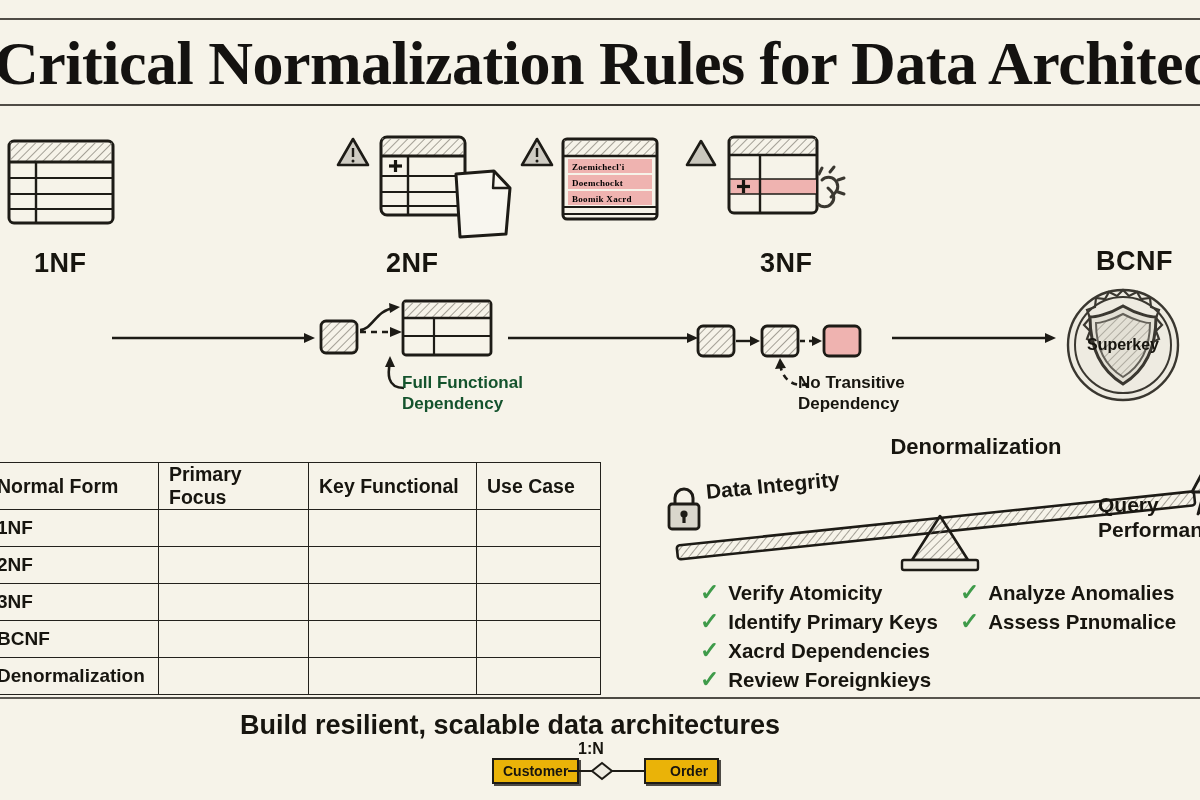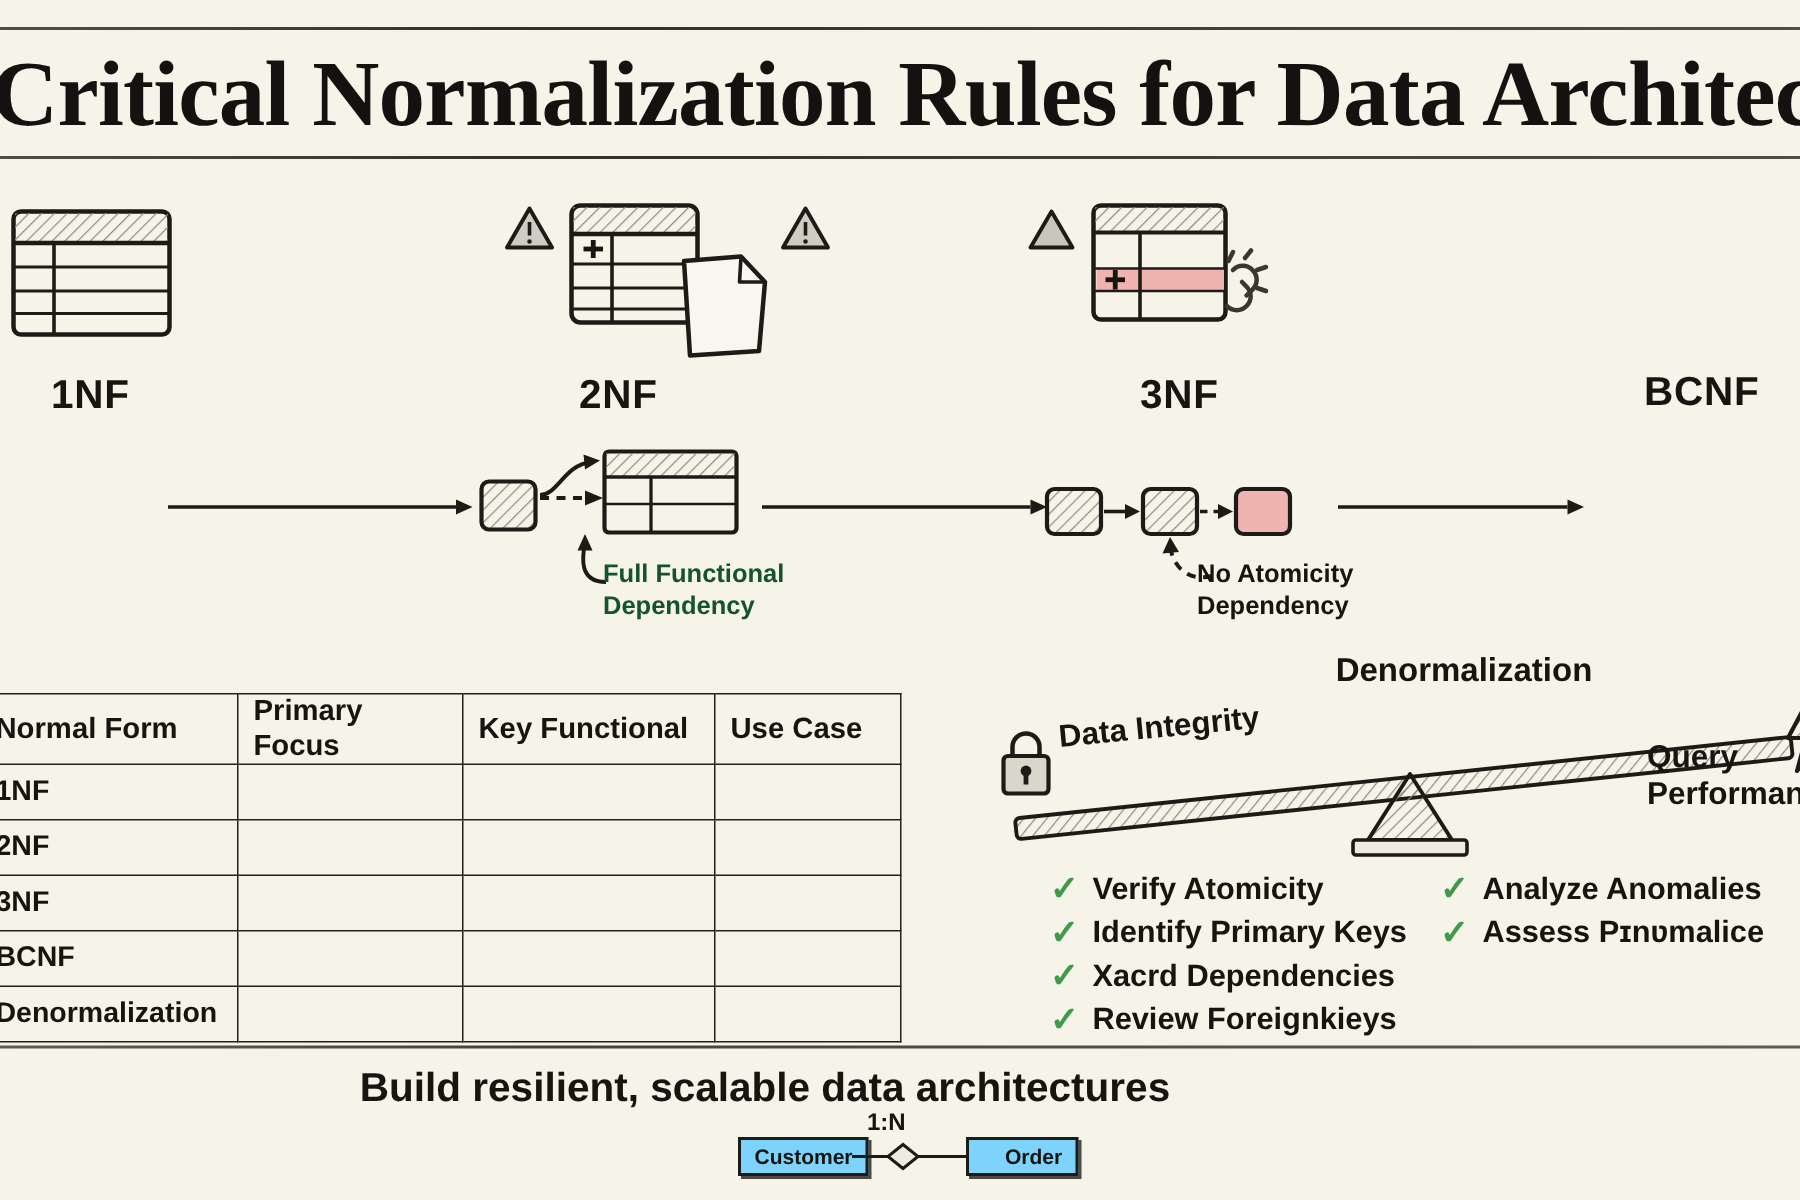--- a/index.html
+++ b/index.html
@@ -64,21 +64,21 @@
   .checklist{position:absolute;top:578px;font-size:20.5px;font-weight:700;color:#17150f;}
   .checklist.col-a{left:700px;}
   .checklist.col-b{left:960px;}
   .check-item{display:flex;align-items:center;gap:9px;height:29px;white-space:nowrap;}
   .tick{color:#3f9b4a;font-size:23px;font-weight:700;line-height:1;}
 
   
   .tagline{position:absolute;top:710px;left:0;width:1020px;text-align:center;
            font-weight:700;font-size:27px;color:#17150f;}
   .er{position:absolute;top:752px;left:0;width:1200px;height:40px;}
-  .er-box{position:absolute;border:2px solid #1d1b16;background:#7dd3fc;
+  .er-box{position:absolute;border:2px solid #1d1b16;background:#eab308;
           font-size:14px;font-weight:700;color:#17150f;
           padding:3px 9px;box-shadow:2px 2px 0 rgba(20,18,14,.75);}
   .er-card{position:absolute;font-size:16px;font-weight:700;color:#17150f;}
 
   
   .ptxt{font-family:"Liberation Serif", serif;font-size:9px;font-weight:700;
         color:#2a2722;letter-spacing:.3px;}
 </style>
 </head>
 <body>
@@ -134,20 +134,35 @@
       <path d="M42 3 L41 20 L58 20" fill="none" stroke="#1d1b16" stroke-width="2.4" stroke-linejoin="round"></path>
     </svg>
   </div>
   <div class="nf-label" style="left:386px;top:248px;">2NF</div>
 
   <div class="sketch" style="left:520px;top:136px;">
     <svg width="34" height="32" viewBox="0 0 34 32">
       <path d="M17 3 L32 29 L2 29 Z" fill="#cfccc3" stroke="#1d1b16" stroke-width="2.6" stroke-linejoin="round"></path>
       <line x1="17" y1="12" x2="17" y2="21" stroke="#1d1b16" stroke-width="2.4"></line>
       <circle cx="17" cy="25" r="1.5" fill="#1d1b16"></circle>
+    </svg>
+  </div>
+  <div class="sketch" style="left:560px;top:136px;">
+    <svg width="100" height="86" viewBox="0 0 100 86">
+      <rect x="3" y="3" width="94" height="80" rx="4" fill="#f6f3e9" stroke="#1d1b16" stroke-width="3"></rect>
+      <rect x="4" y="4" width="92" height="16" fill="url(#hatch)"></rect>
+      <line x1="4" y1="20" x2="96" y2="20" stroke="#1d1b16" stroke-width="2.6"></line>
+      <rect x="8" y="23" width="84" height="14" fill="#efb3b0"></rect>
+      <rect x="8" y="39" width="84" height="14" fill="#efb3b0"></rect>
+      <rect x="8" y="55" width="84" height="14" fill="#efb3b0"></rect>
+      <line x1="4" y1="71" x2="96" y2="71" stroke="#1d1b16" stroke-width="2"></line>
+      <line x1="4" y1="78" x2="96" y2="78" stroke="#1d1b16" stroke-width="2"></line>
+      <text class="ptxt" x="12" y="34">Zoemichecl'i</text>
+      <text class="ptxt" x="12" y="50">Doemchockt</text>
+      <text class="ptxt" x="12" y="66">Boomik Xacrd</text>
     </svg>
   </div>
 
   <div class="sketch" style="left:684px;top:138px;">
     <svg width="34" height="30" viewBox="0 0 34 30">
       <path d="M17 3 L31 27 L3 27 Z" fill="#c9c6bc" stroke="#1d1b16" stroke-width="2.6" stroke-linejoin="round"></path>
     </svg>
   </div>
   <div class="sketch" style="left:726px;top:134px;">
     <svg width="120" height="96" viewBox="0 0 120 96">
@@ -233,31 +248,47 @@
       <rect x="128" y="6" width="36" height="30" rx="5" fill="#efb3b0" stroke="#1d1b16" stroke-width="2.8"></rect>
     </svg>
   </div>
   <div class="sketch" style="left:770px;top:354px;">
     <svg width="48" height="38" viewBox="0 0 48 38">
       <path d="M38 30 C22 34 12 24 10 10" fill="none" stroke="#1d1b16" stroke-width="2.6" stroke-dasharray="6 5"></path>
       <path d="M5 15 L10 4 L16 14 Z" fill="#1d1b16"></path>
     </svg>
   </div>
   <div style="position:absolute;left:798px;top:372px;width:190px;font-weight:700;font-size:17px;line-height:21px;color:#17150f;">
-    <div>No Atomicity</div>
+    <div>No Transitive</div>
     <div>Dependency</div>
   </div>
 
   <div class="sketch" style="left:892px;top:330px;">
     <svg width="166" height="16" viewBox="0 0 166 16">
       <line x1="0" y1="8" x2="153" y2="8" stroke="#1d1b16" stroke-width="2.4"></line>
       <path d="M153 3 L164 8 L153 13 Z" fill="#1d1b16"></path>
     </svg>
   </div>
 
+  <div class="sketch" style="left:1060px;top:282px;">
+    <svg width="126" height="126" viewBox="0 0 126 126">
+      <g id="rosette" fill="#eeebe1" stroke="#3a3730" stroke-width="2.4">
+        <circle cx="63" cy="63" r="55"></circle>
+      </g>
+      <g stroke="#3a3730" stroke-width="2" fill="#eeebe1">
+        <circle cx="63" cy="63" r="48"></circle>
+      </g>
+      <g fill="none" stroke="#3a3730" stroke-width="2.2">
+        <path d="M63 8 l6 6 l8 -4 l4 7 l9 -1 l1 9 l8 3 l-3 8 l6 7 l-6 6 l3 8 l-8 4 l-1 9 l-9 -1 l-4 7 l-8 -3 l-6 6 l-6 -6 l-8 3 l-4 -7 l-9 1 l-1 -9 l-8 -4 l3 -8 l-6 -6 l6 -7 l-3 -8 l8 -3 l1 -9 l9 1 l4 -7 l8 4 Z"></path>
+      </g>
+      <path d="M63 24 C78 33 92 35 96 35 C96 66 86 88 63 102 C40 88 30 66 30 35 C34 35 48 33 63 24 Z" fill="#e3e0d5" stroke="#3a3730" stroke-width="3"></path>
+      <path d="M63 32 C76 39 87 41 90 41 C90 66 81 84 63 95 C45 84 36 66 36 41 C39 41 50 39 63 32 Z" fill="url(#hatch)" stroke="#3a3730" stroke-width="2" opacity=".75"></path>
+      <text x="63" y="68" text-anchor="middle" font-family="Liberation Sans, sans-serif" font-size="16" font-weight="700" fill="#17150f">Superkey</text>
+    </svg>
+  </div>
 
   <div class="cmp-table">
     <table>
       <colgroup>
           <col class="c0">
           <col class="c1">
           <col class="c2">
           <col class="c3">
         </colgroup>
       <thead>

